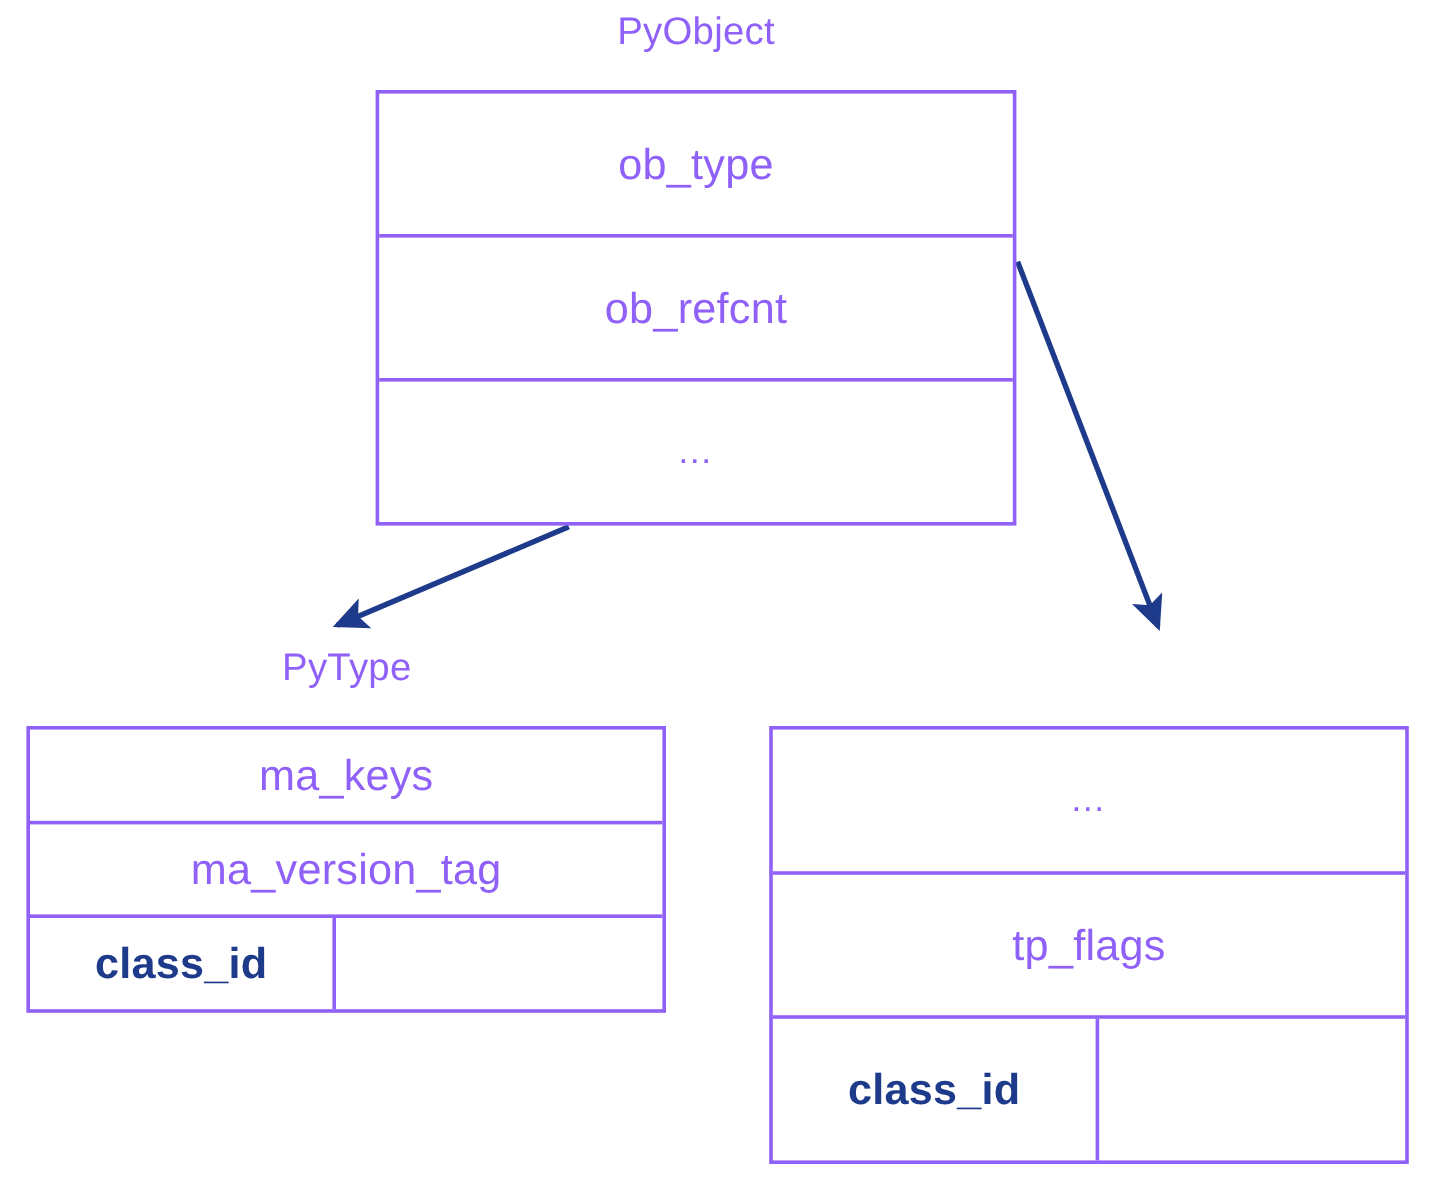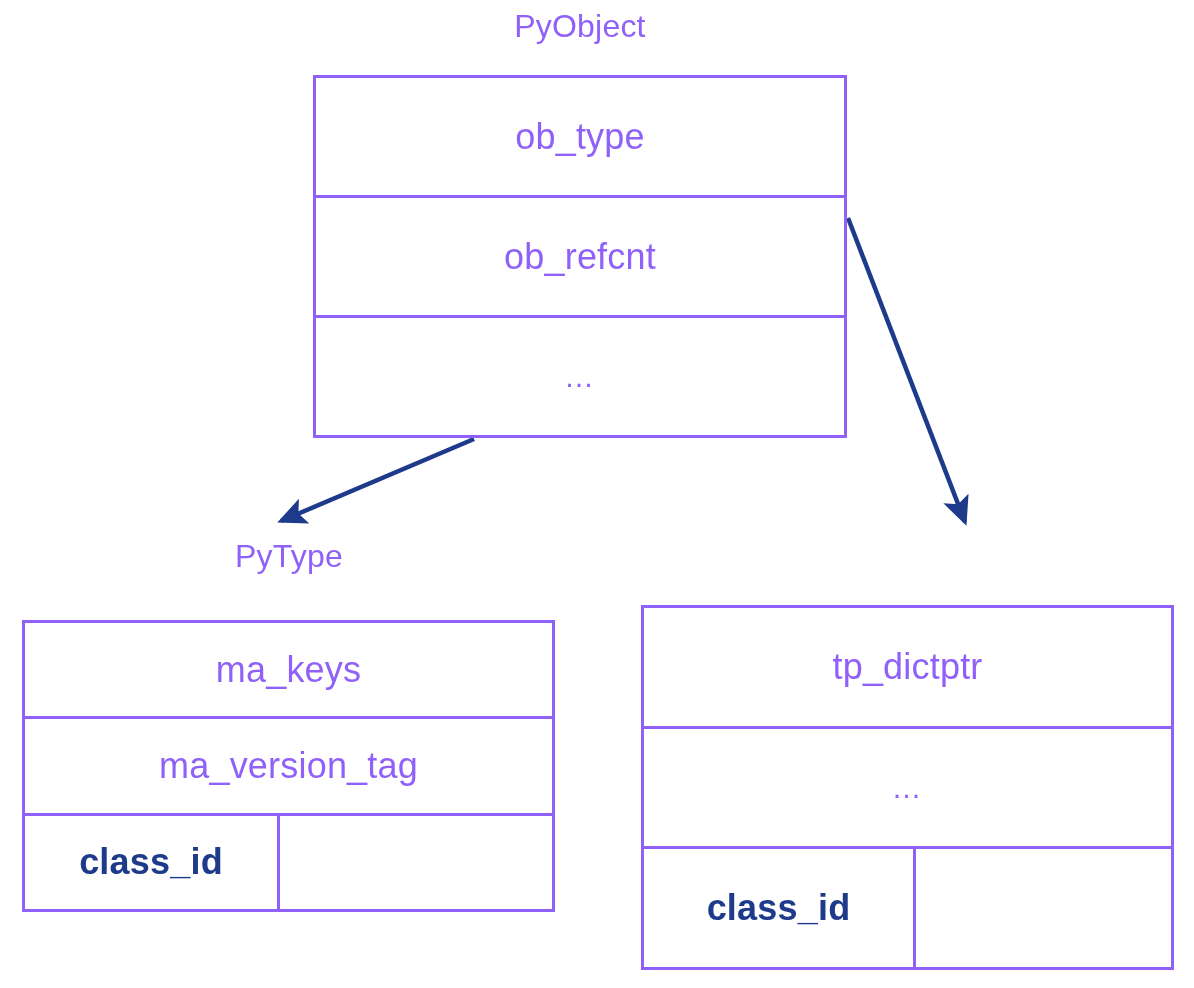--- a/index.html
+++ b/index.html
@@ -111,47 +111,47 @@
     </div>
 
     <div class="field-row">
       <span class="field-label ellipsis">…</span>
     </div>
 
   </div>
 
   <div class="struct-title" style="left:22px; top:540px; width:534px;">PyType</div>
 
-  <div class="struct-box" style="left:22px; top:620px; width:533px; height:292px;">
+  <div class="struct-box" style="left:22px; top:605px; width:533px; height:239px;">
 
     <div class="field-row">
       <span class="field-label">ma_keys</span>
     </div>
 
     <div class="field-row">
       <span class="field-label">ma_version_tag</span>
     </div>
 
     <div class="field-row">
       <span class="field-label highlight" style="width:252px;">class_id</span>
       <span class="field-value-cell"></span>
     </div>
   </div>
 
 
   <div class="struct-box" style="left:641px; top:605px; width:533px; height:365px;">
 
-    <div class="field-row">
-      <span class="field-label">tp_dictptr</span>
-    </div>
 
     <div class="field-row">
       <span class="field-label ellipsis">…</span>
     </div>
 
+    <div class="field-row">
+      <span class="field-label">tp_flags</span>
+    </div>
 
     <div class="field-row">
       <span class="field-label highlight" style="width:269px;">class_id</span>
       <span class="field-value-cell"></span>
     </div>
   </div>
 
 </div>
 
 </body></html>

